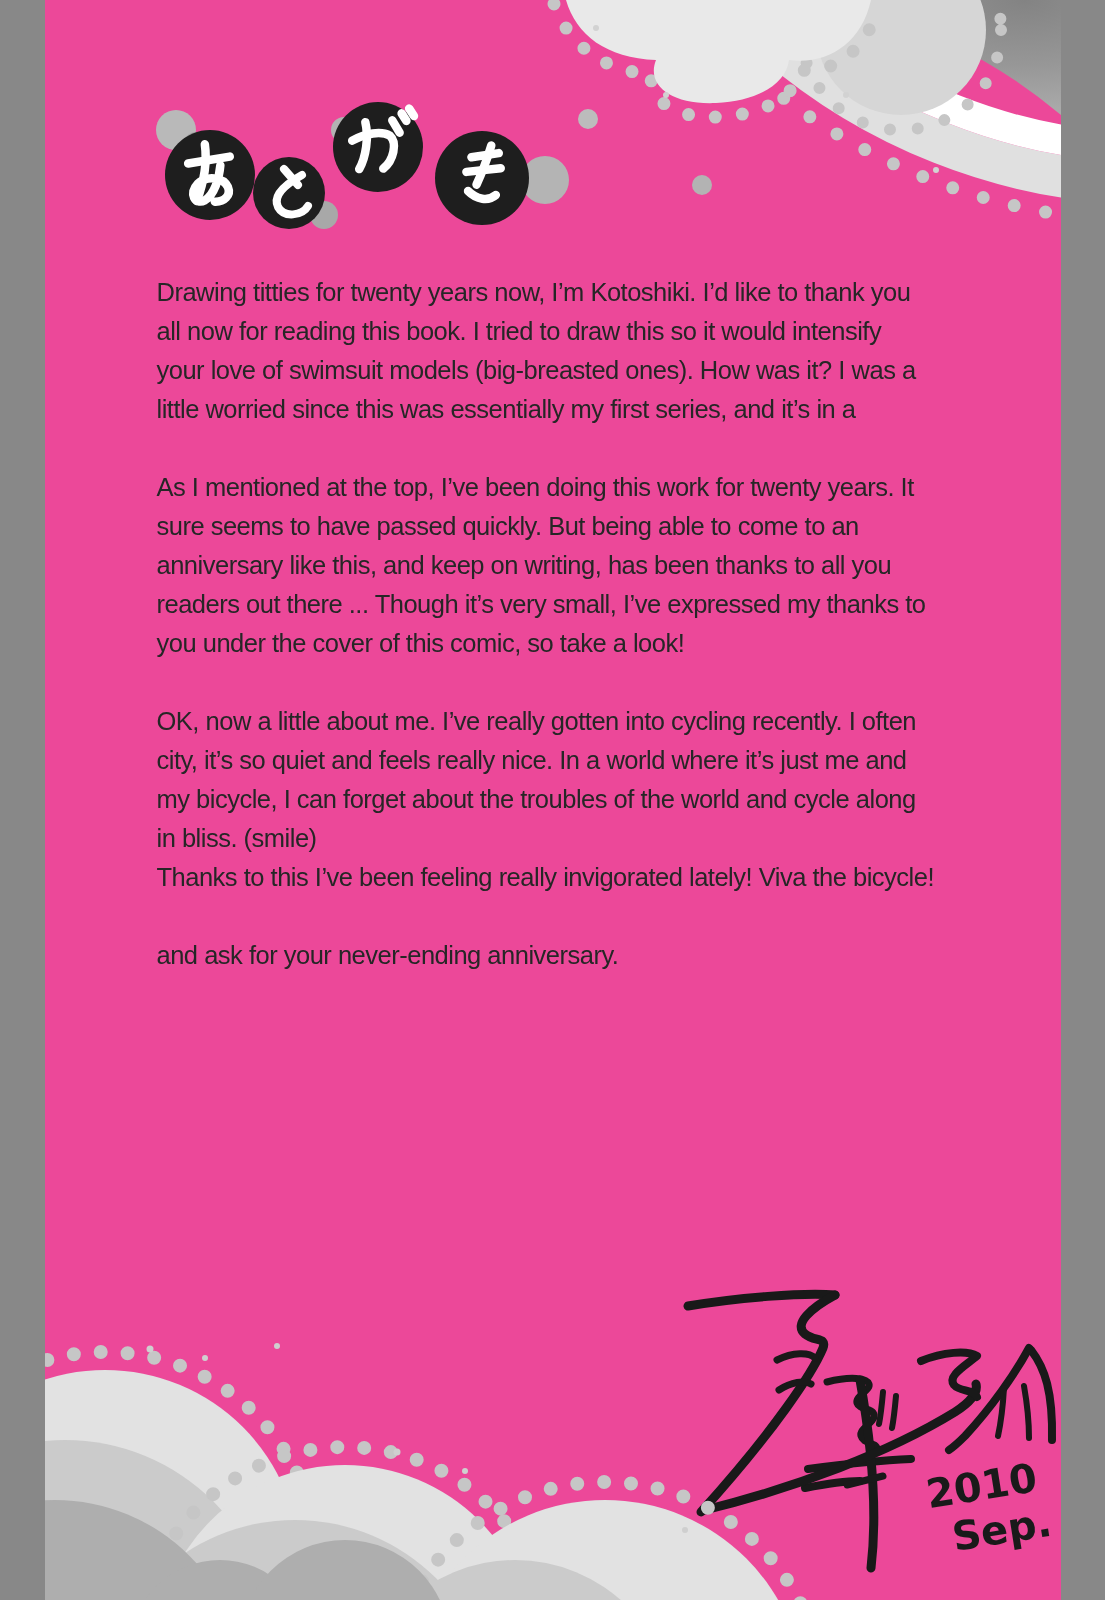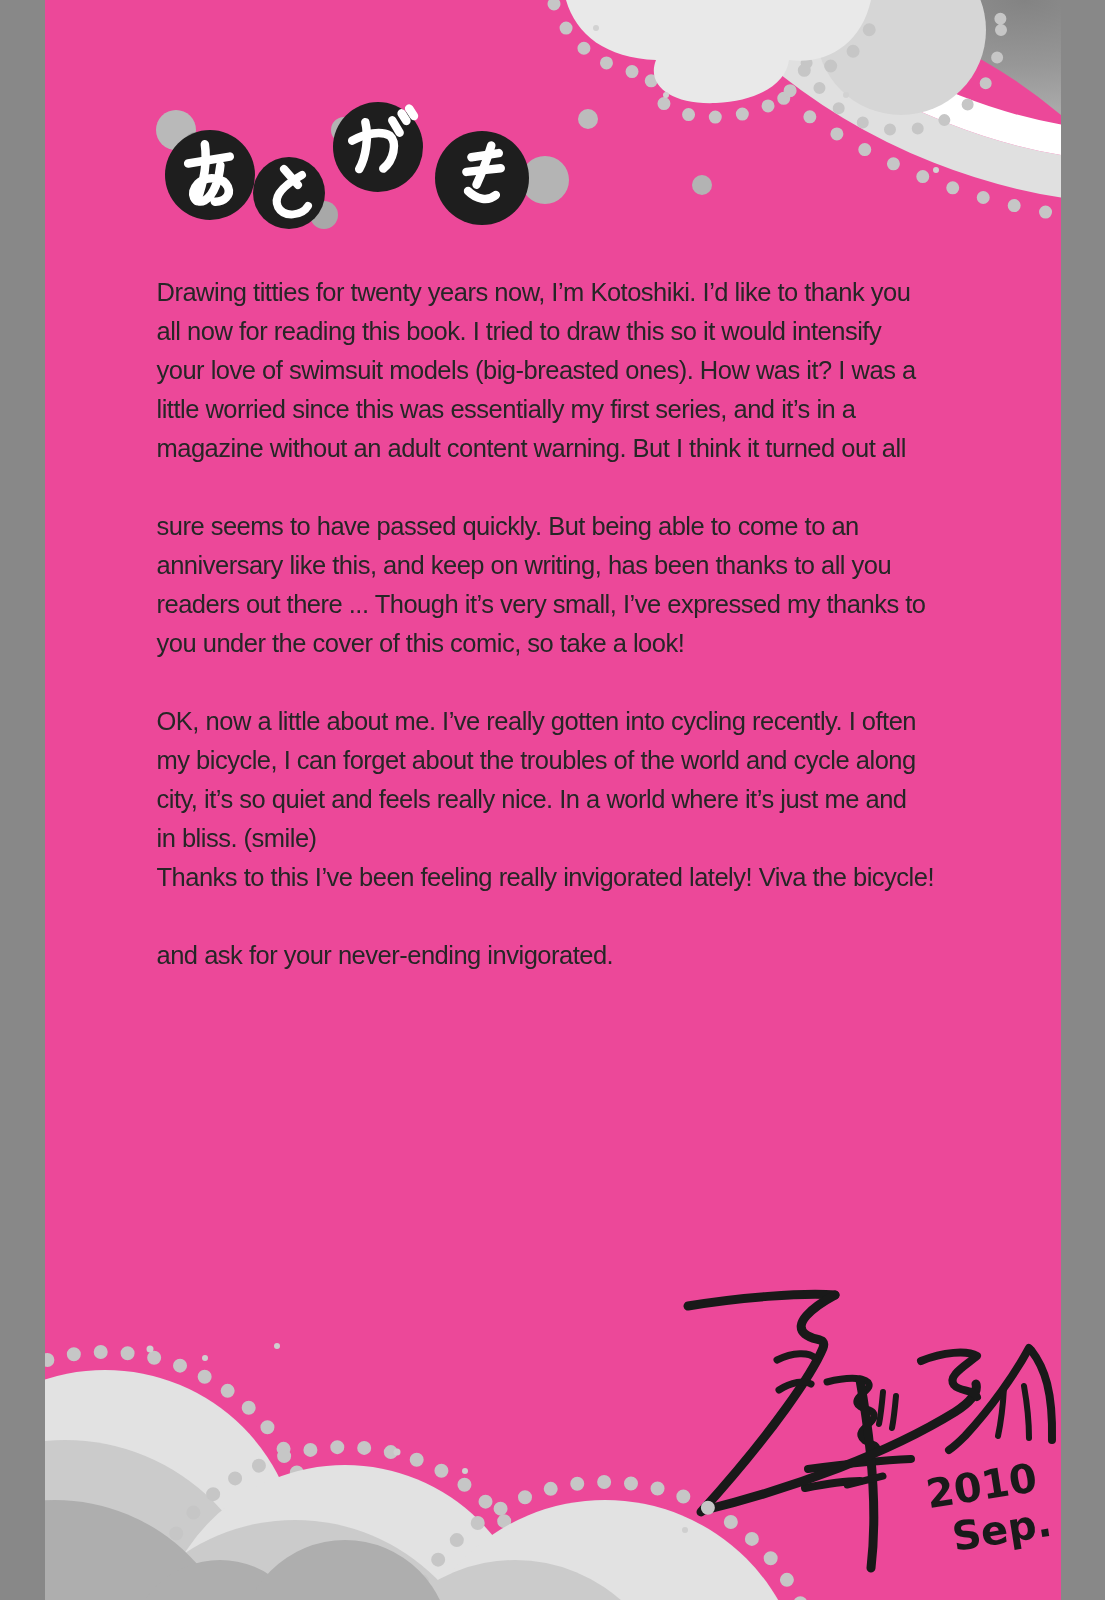--- a/index.html
+++ b/index.html
@@ -97,37 +97,37 @@
     <circle cx="453" cy="34" r="10" fill="#bcbcbc"></circle>
     <circle cx="567" cy="100" r="10" fill="#b3b3b3"></circle>
   </svg>
 
   <div class="afterword">
       <div class="para">
         <div class="line"><span>Drawing titties for twenty years now, I’m Kotoshiki. I’d like to thank you</span></div>
         <div class="line"><span>all now for reading this book. I tried to draw this so it would intensify</span></div>
         <div class="line"><span>your love of swimsuit models (big-breasted ones). How was it? I was a</span></div>
         <div class="line"><span>little worried since this was essentially my first series, and it’s in a</span></div>
-        <div class="line"><span>magazine without an adult content warning. But I think it turned out all</span></div>
       </div>
       <div class="para">
+        <div class="line"><span>As I mentioned at the top, I’ve been doing this work for twenty years. It</span></div>
         <div class="line"><span>sure seems to have passed quickly. But being able to come to an</span></div>
         <div class="line"><span>anniversary like this, and keep on writing, has been thanks to all you</span></div>
         <div class="line"><span>readers out there ... Though it’s very small, I’ve expressed my thanks to</span></div>
         <div class="line"><span>you under the cover of this comic, so take a look!</span></div>
       </div>
       <div class="para">
         <div class="line"><span>OK, now a little about me. I’ve really gotten into cycling recently. I often</span></div>
+        <div class="line"><span>city, it’s so quiet and feels really nice. In a world where it’s just me and</span></div>
         <div class="line"><span>my bicycle, I can forget about the troubles of the world and cycle along</span></div>
-        <div class="line"><span>city, it’s so quiet and feels really nice. In a world where it’s just me and</span></div>
         <div class="line"><span>in bliss. (smile)</span></div>
         <div class="line"><span>Thanks to this I’ve been feeling really invigorated lately! </span><span class="it">Viva the bicycle!</span></div>
       </div>
       <div class="para">
-        <div class="line"><span>and ask for your never-ending invigorated.</span></div>
+        <div class="line"><span>and ask for your never-ending anniversary.</span></div>
       </div>
     </div>
 
   <svg class="sig-svg" width="420" height="340" viewBox="0 0 420 340">
     <g>
       <path class="sig-stroke" stroke-width="9" d="M 33,66 C 80,58 150,52 180,55"></path>
       <path class="sig-stroke" stroke-width="9" d="M 180,55 C 156,68 138,84 150,94 C 160,102 172,97 168,108 C 158,132 120,190 46,272"></path>
       <path class="sig-stroke" stroke-width="7" d="M 122,120 C 138,112 154,112 160,118"></path>
       <path class="sig-stroke" stroke-width="7" d="M 124,150 C 136,142 150,140 156,144"></path>
       <path class="sig-stroke" stroke-width="7" d="M 172,142 C 196,136 212,138 214,144 C 216,150 200,156 202,163 C 204,170 218,168 219,175 C 220,183 204,188 206,196 C 208,204 222,202 222,209"></path>

